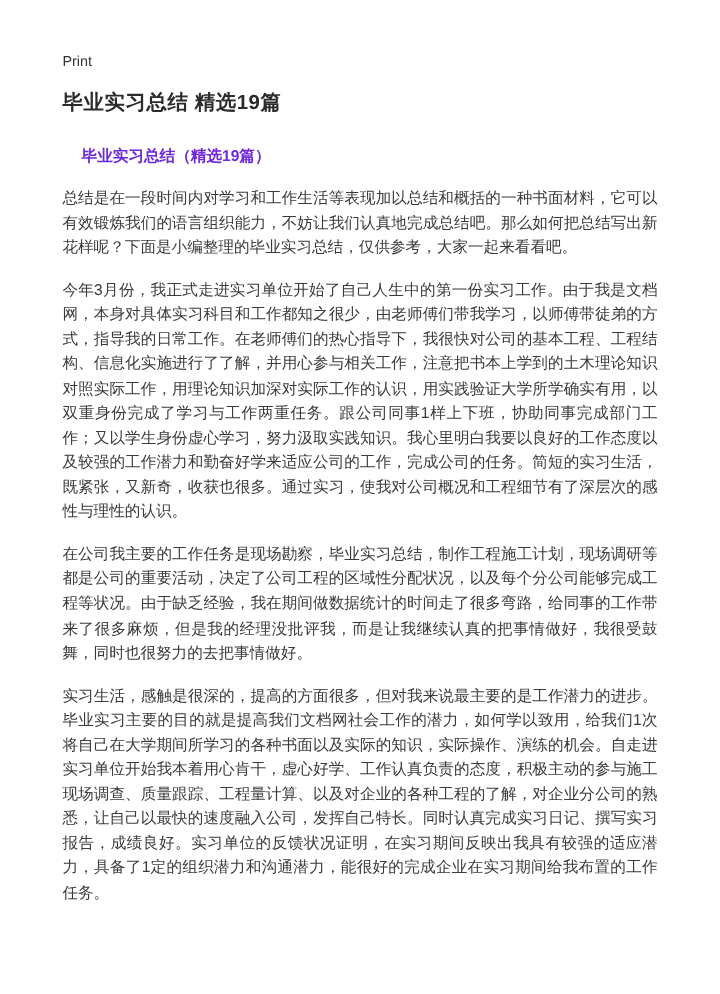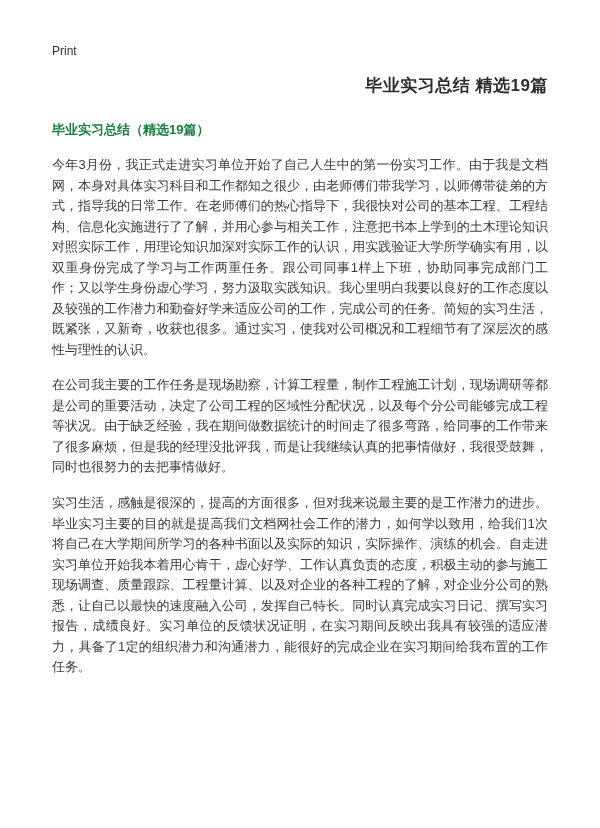--- a/index.html
+++ b/index.html
@@ -21,32 +21,32 @@
     padding: 44px 52px 30px 52px;
     background: #ffffff;
   }
   .print-link {
     font-size: 12px;
     color: #333333;
     margin: 0 0 16px 0;
     cursor: pointer;
   }
   .doc-title {
-    text-align: right;
+    text-align: left;
     font-size: 17px;
     font-weight: bold;
     color: #2b2b2b;
     margin: 14px 0 24px 0;
     letter-spacing: 0.5px;
   }
   .doc-subtitle {
     font-size: 13px;
     font-weight: bold;
-    color: #15803d;
-    margin: 0 0 16px 0;
+    color: #6d28d9;
+    margin: 0 0 16px 16px;
   }
   .section-heading {
     font-size: 13.5px;
     font-weight: bold;
     color: #2b2b2b;
     margin: 20px 0 16px 0;
   }
   p.body-paragraph {
     font-size: 13px;
     line-height: 1.58;
@@ -60,22 +60,23 @@
 <body>
 
 <div class="page">
 
   <div class="print-link">Print</div>
 
   <h1 class="doc-title">毕业实习总结 精选19篇</h1>
 
   <h2 class="doc-subtitle">毕业实习总结（精选19篇）</h2>
 
+  <p class="body-paragraph">总结是在一段时间内对学习和工作生活等表现加以总结和概括的一种书面材料，它可以有效锻炼我们的语言组织能力，不妨让我们认真地完成总结吧。那么如何把总结写出新花样呢？下面是小编整理的毕业实习总结，仅供参考，大家一起来看看吧。</p>
 
 
 
   <p class="body-paragraph">今年3月份，我正式走进实习单位开始了自己人生中的第一份实习工作。由于我是文档网，本身对具体实习科目和工作都知之很少，由老师傅们带我学习，以师傅带徒弟的方式，指导我的日常工作。在老师傅们的热心指导下，我很快对公司的基本工程、工程结构、信息化实施进行了了解，并用心参与相关工作，注意把书本上学到的土木理论知识对照实际工作，用理论知识加深对实际工作的认识，用实践验证大学所学确实有用，以双重身份完成了学习与工作两重任务。跟公司同事1样上下班，协助同事完成部门工作；又以学生身份虚心学习，努力汲取实践知识。我心里明白我要以良好的工作态度以及较强的工作潜力和勤奋好学来适应公司的工作，完成公司的任务。简短的实习生活，既紧张，又新奇，收获也很多。通过实习，使我对公司概况和工程细节有了深层次的感性与理性的认识。</p>
 
-  <p class="body-paragraph">在公司我主要的工作任务是现场勘察，计算工程量，制作工程施工计划，现场调研等都是公司的重要活动，决定了公司工程的区域性分配状况，以及每个分公司能够完成工程等状况。由于缺乏经验，我在期间做数据统计的时间走了很多弯路，给同事的工作带来了很多麻烦，但是我的经理没批评我，而是让我继续认真的把事情做好，我很受鼓舞，同时也很努力的去把事情做好。</p>
+  <p class="body-paragraph">在公司我主要的工作任务是现场勘察，毕业实习总结，制作工程施工计划，现场调研等都是公司的重要活动，决定了公司工程的区域性分配状况，以及每个分公司能够完成工程等状况。由于缺乏经验，我在期间做数据统计的时间走了很多弯路，给同事的工作带来了很多麻烦，但是我的经理没批评我，而是让我继续认真的把事情做好，我很受鼓舞，同时也很努力的去把事情做好。</p>
 
   <p class="body-paragraph">实习生活，感触是很深的，提高的方面很多，但对我来说最主要的是工作潜力的进步。毕业实习主要的目的就是提高我们文档网社会工作的潜力，如何学以致用，给我们1次将自己在大学期间所学习的各种书面以及实际的知识，实际操作、演练的机会。自走进实习单位开始我本着用心肯干，虚心好学、工作认真负责的态度，积极主动的参与施工现场调查、质量跟踪、工程量计算、以及对企业的各种工程的了解，对企业分公司的熟悉，让自己以最快的速度融入公司，发挥自己特长。同时认真完成实习日记、撰写实习报告，成绩良好。实习单位的反馈状况证明，在实习期间反映出我具有较强的适应潜力，具备了1定的组织潜力和沟通潜力，能很好的完成企业在实习期间给我布置的工作任务。</p>
 
 </div>
 
 </body></html>

